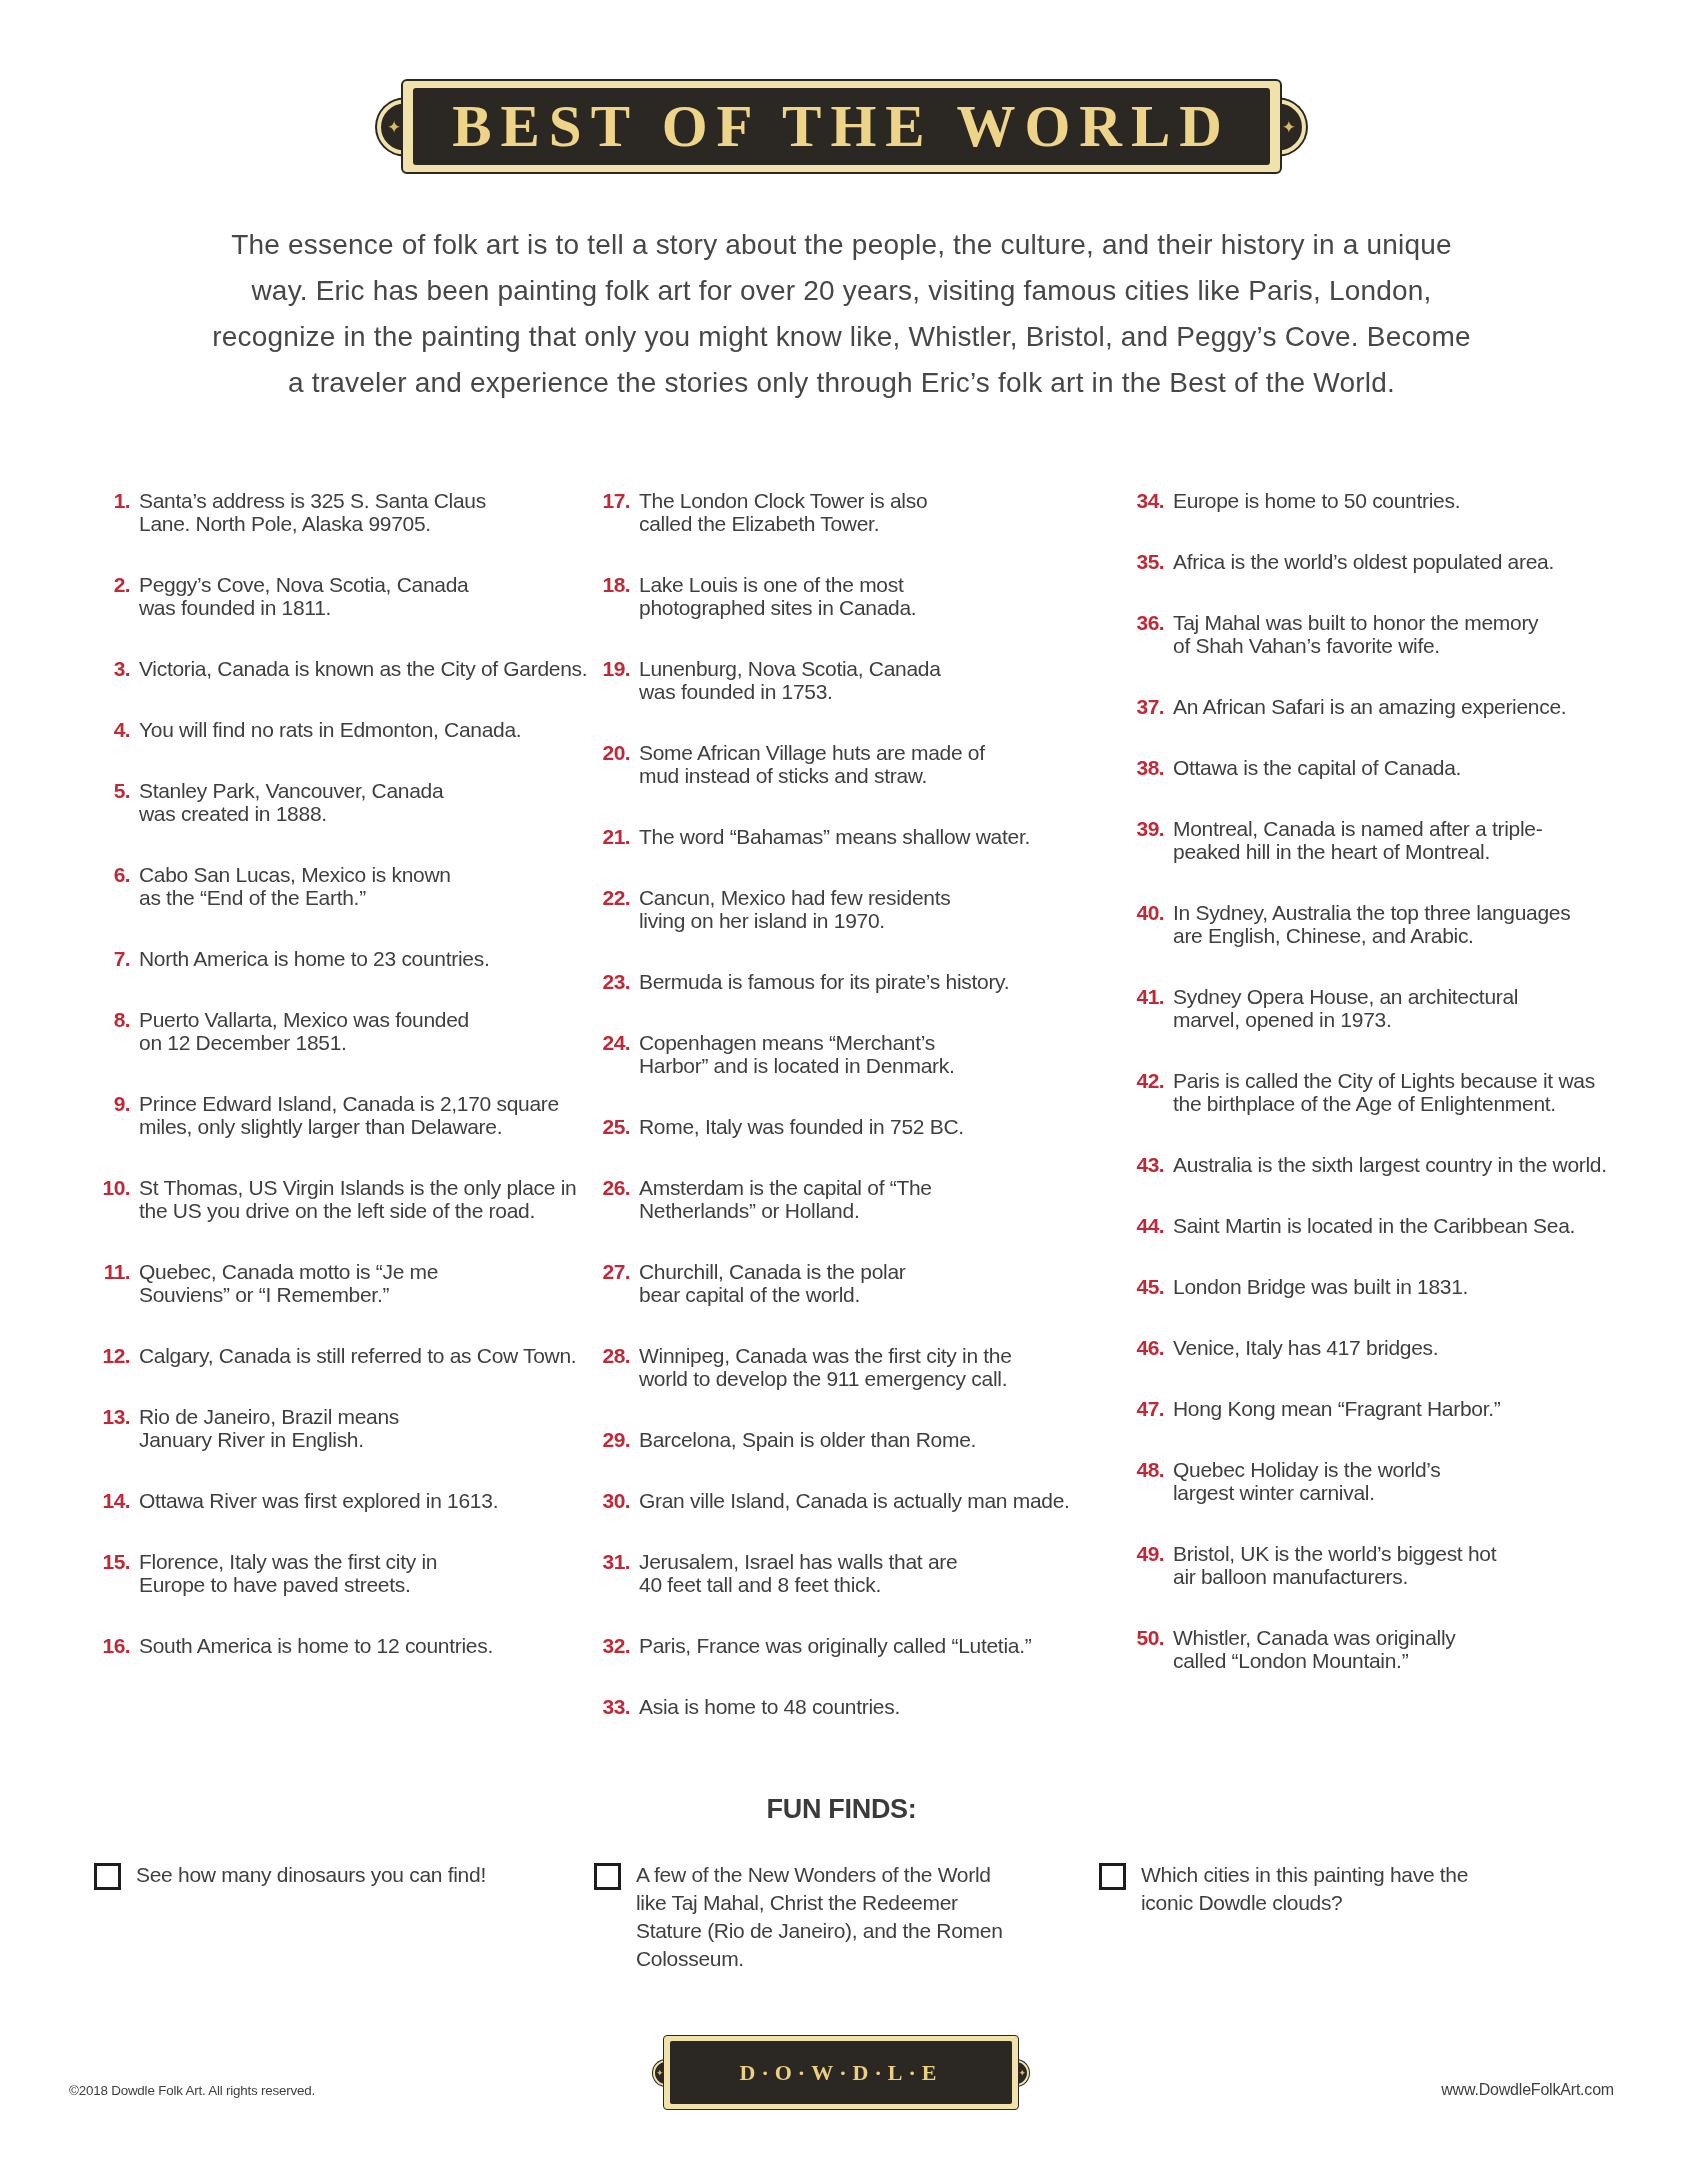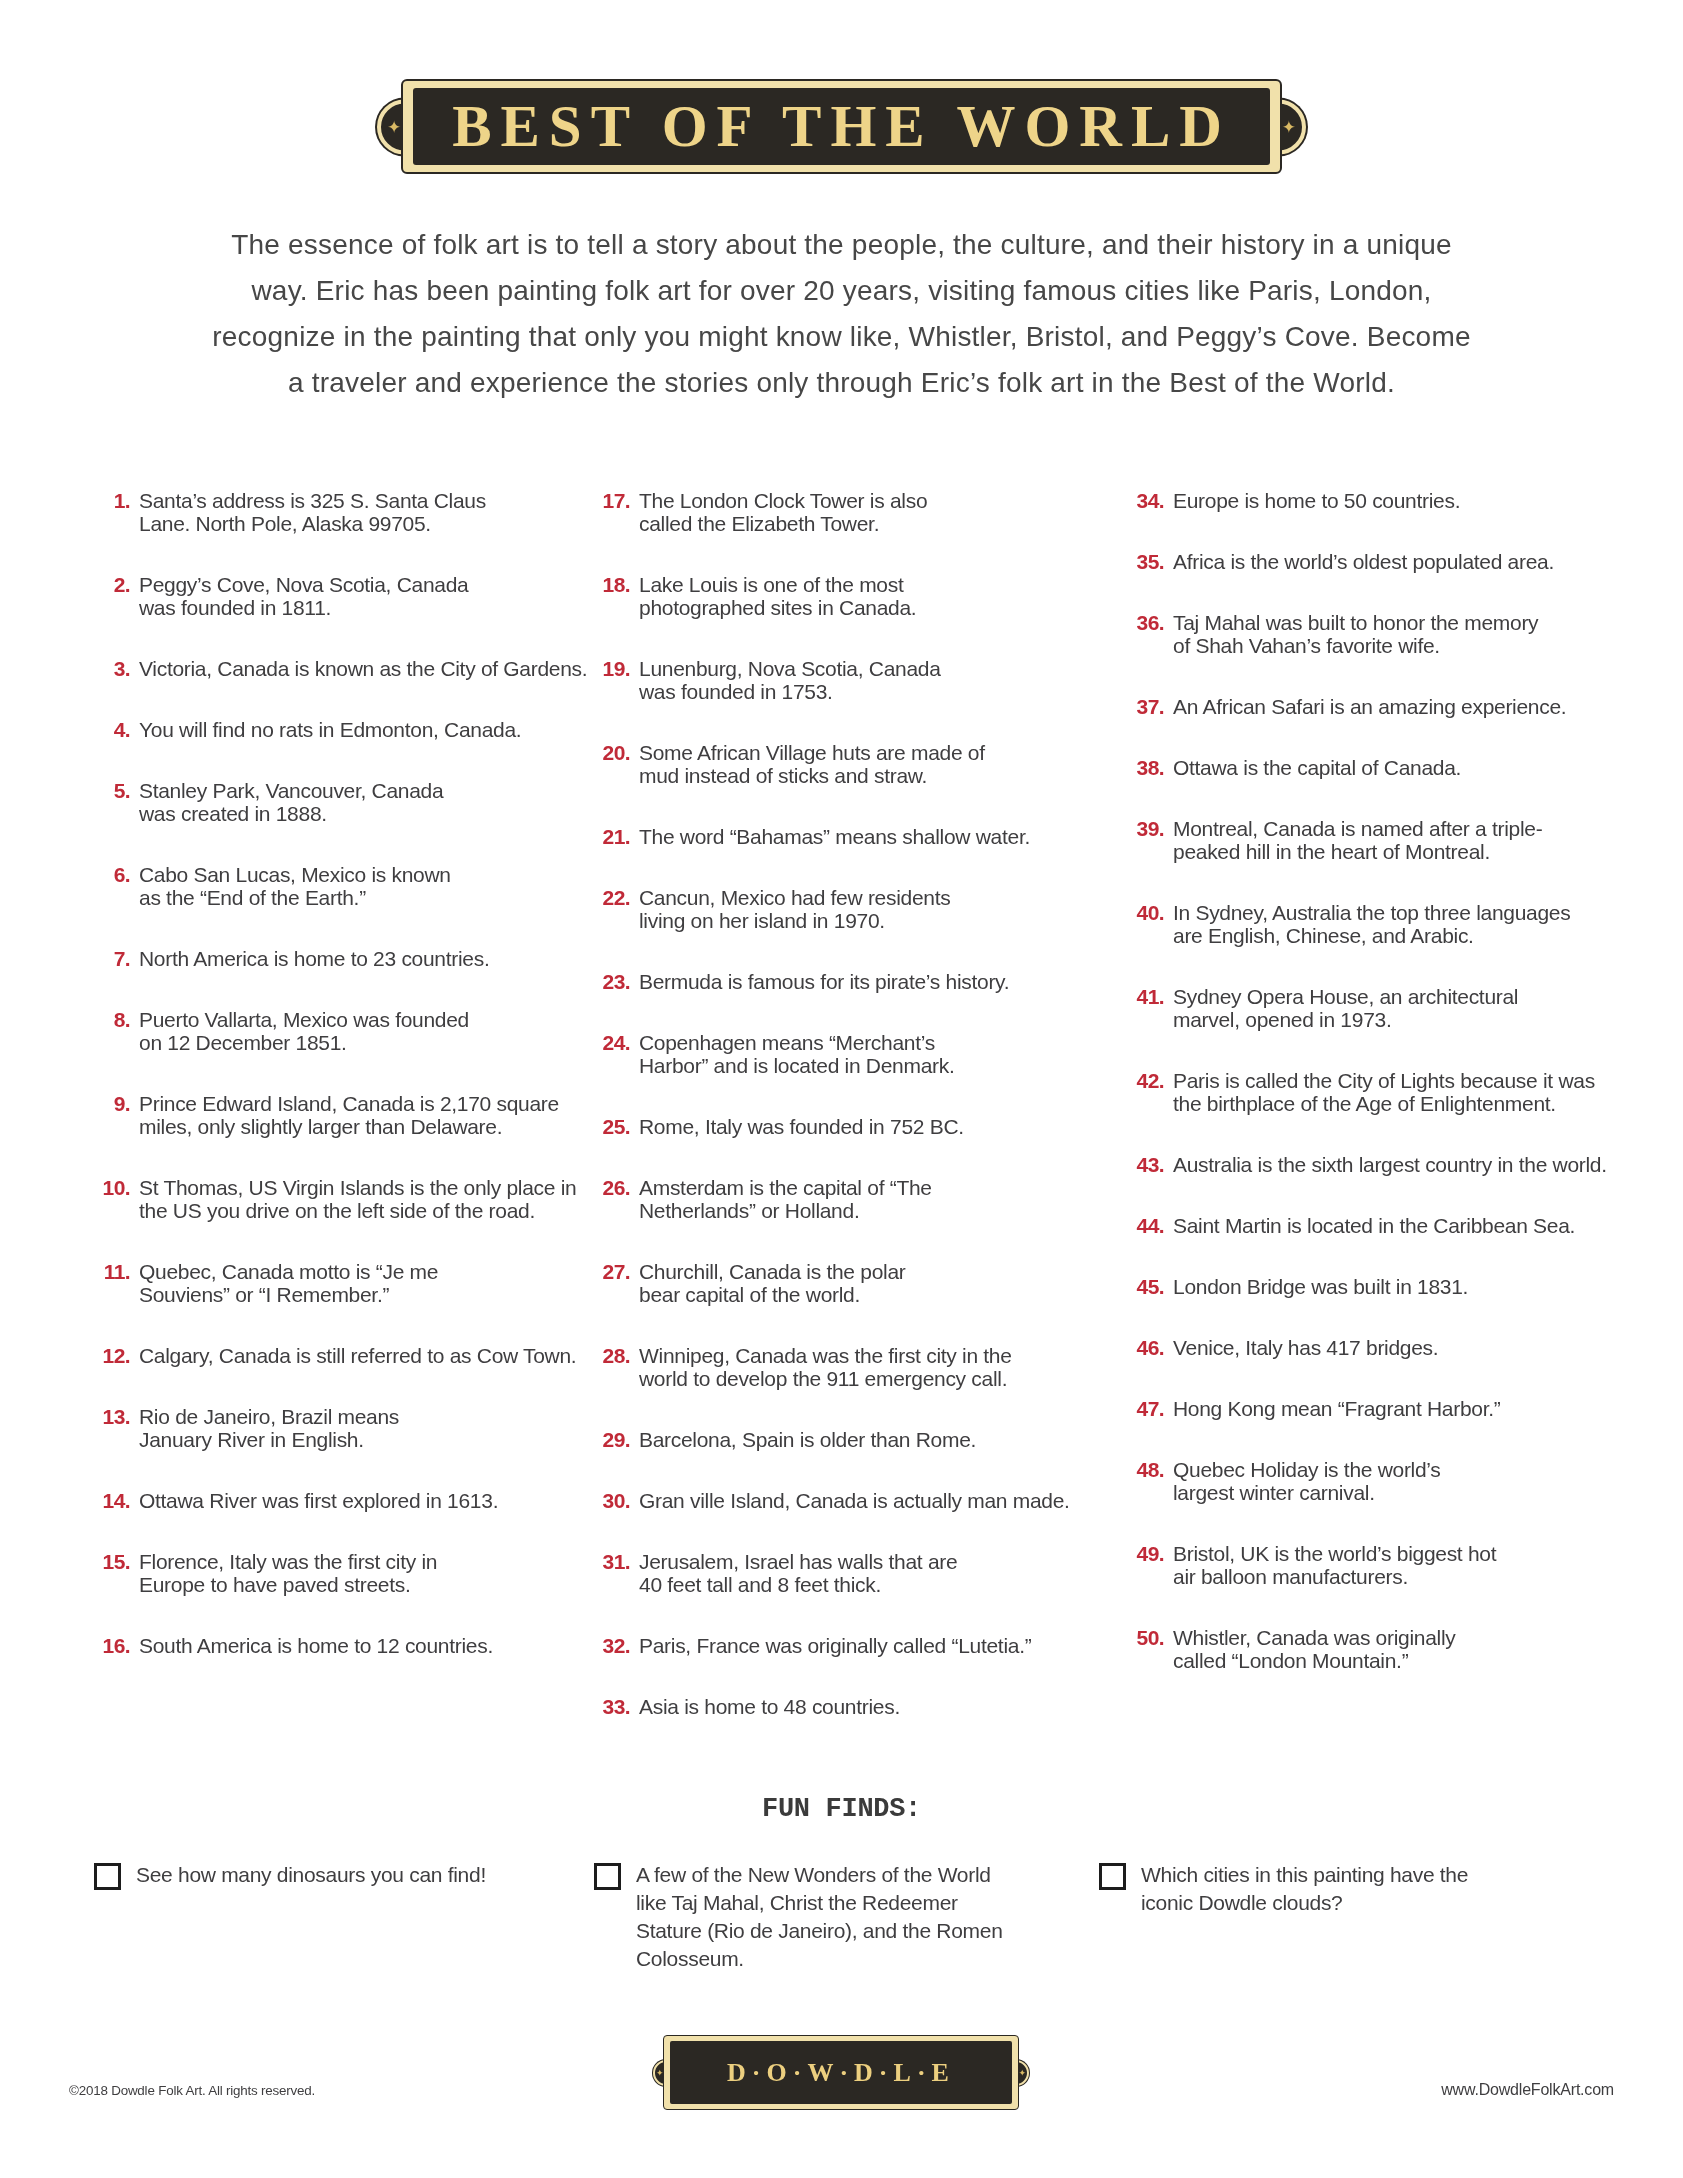--- a/index.html
+++ b/index.html
@@ -45,21 +45,21 @@
   .col-2{left:594px;}
   .col-3{left:1128px;}
   .fact-item{display:flex;margin-bottom:38px;}
   .fact-num{flex:0 0 36px;text-align:right;margin-right:9px;color:var(--red);
     font-weight:bold;font-size:21px;line-height:23px;letter-spacing:-0.6px;}
   .fact-text{font-size:21px;line-height:23px;color:var(--ink);letter-spacing:-0.3px;}
   .fact-line{display:block;}
 
   
   .fun-heading{position:absolute;top:1794px;left:0;width:100%;text-align:center;
-    font-weight:bold;font-size:27px;letter-spacing:-0.3px;color:#3b3b3b;font-family:Liberation Mono, monospace;}
+    font-weight:bold;font-size:27px;letter-spacing:-0.3px;color:#3b3b3b;}
   .funfind{position:absolute;top:1861px;display:flex;width:495px;}
   .fun-1{left:94px;}
   .fun-2{left:594px;}
   .fun-3{left:1099px;}
   .checkbox{flex:0 0 27px;width:27px;height:27px;border:3.5px solid #1d1d1d;
     background:#fff;margin-right:15px;margin-top:2px;}
   .fun-text{font-size:21px;line-height:28px;color:var(--ink);letter-spacing:-0.3px;}
   .fun-line{display:block;}
 
   
@@ -75,21 +75,21 @@
   .logo .bump.right{right:-10px;}
   .logo .ornament{position:absolute;z-index:3;top:50%;transform:translateY(-50%);
     color:#d9b964;font-size:9px;line-height:1;}
   .logo .ornament.left{left:-7px;}
   .logo .ornament.right{right:-7px;}
   .logo-outer{position:absolute;z-index:1;inset:0;background:var(--plaque-cream);
     border:1px solid var(--plaque-dark);border-radius:4px;}
   .logo-inner{position:absolute;z-index:2;left:7px;right:7px;top:6px;bottom:6px;
     background:var(--plaque-dark);border-radius:2px;
     display:flex;align-items:center;justify-content:center;}
-  .logo-text{font-family:"Liberation Serif",serif;font-weight:bold;font-size:26px;
+  .logo-text{font-family:"Liberation Serif",serif;font-weight:bold;font-size:22px;
     letter-spacing:6px;color:#eccf7f;white-space:nowrap;}
 </style>
 </head>
 <body>
 
 <div class="page">
 
   <div class="banner">
     <span class="bump left"></span>
     <span class="bump right"></span>

